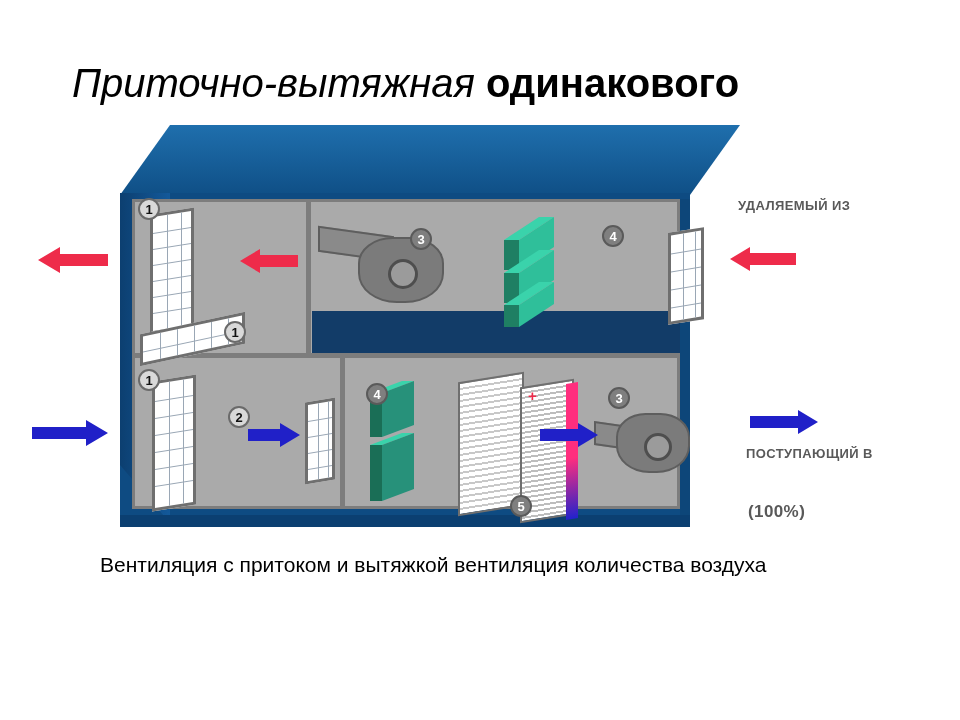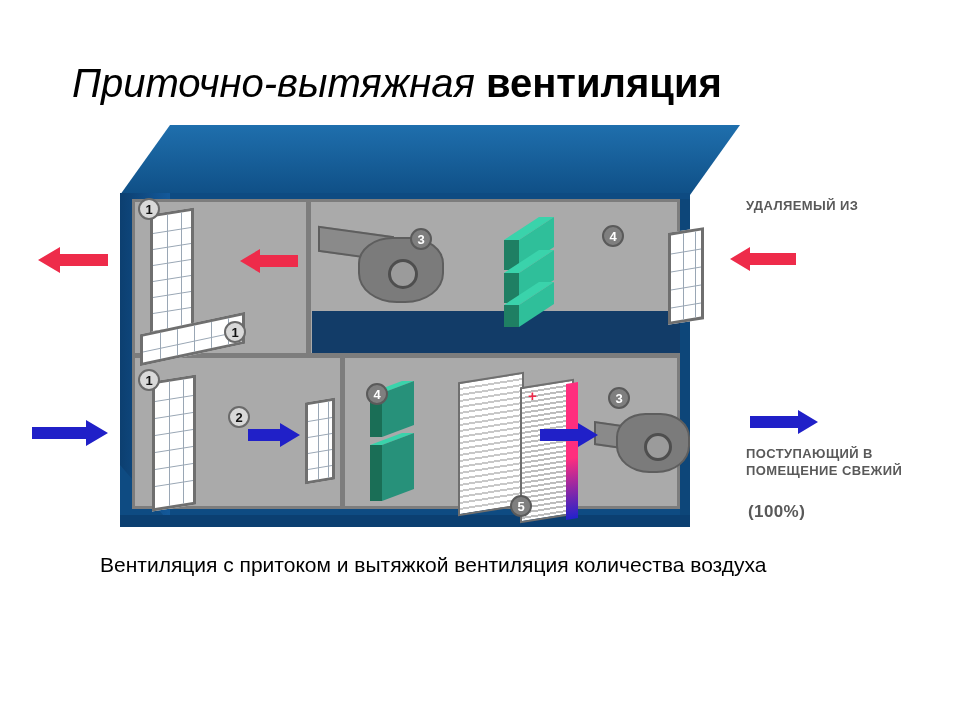--- a/index.html
+++ b/index.html
@@ -210,21 +210,21 @@
   .pm {
     position: absolute;
     font-size: 15px;
     font-weight: bold;
   }
 </style>
 </head>
 <body>
 
 <div id="title">
-  <span class="ital">Приточно-вытяжная</span><span class="norm"> вентиляция</span>
+  <span class="ital">Приточно-вытяжная</span><span class="norm"> одинакового</span>
 </div>
 
 <div id="diagram">
 
   <div class="housing-top"></div>
   <div class="housing-front"></div>
   <div class="housing-side"></div>
   <div class="housing-right-edge"></div>
   <div class="housing-inner"></div>
   <div class="inner-divider-h"></div>
@@ -365,25 +365,24 @@
   <div class="badge" style="left:38px; top:73px;">1</div>
   <div class="badge" style="left:124px; top:196px;">1</div>
   <div class="badge" style="left:38px; top:244px;">1</div>
   <div class="badge" style="left:128px; top:281px;">2</div>
   <div class="badge dark" style="left:310px; top:103px;">3</div>
   <div class="badge dark" style="left:508px; top:262px;">3</div>
   <div class="badge dark" style="left:502px; top:100px;">4</div>
   <div class="badge dark" style="left:266px; top:258px;">4</div>
   <div class="badge dark" style="left:410px; top:370px;">5</div>
 
-  <div class="side-label" style="left:638px; top:72px; width:180px;margin-left:8px;">
+  <div class="side-label" style="left:638px; top:72px; width:180px;">
     <div>УДАЛЯЕМЫЙ ИЗ</div>
   </div>
 
   <div class="side-label" style="left:646px; top:320px; width:190px;">
     <div>ПОСТУПАЮЩИЙ В</div>
-    <div>ПОМЕЩЕНИЕ СВЕЖИЙ</div>
   </div>
   <div class="side-label percent" style="left:648px; top:378px;text-align:center;">(100%)</div>
 
 </div>
 
 <div id="caption">Вентиляция с притоком и вытяжкой вентиляция количества воздуха</div>
 
 </body></html>

